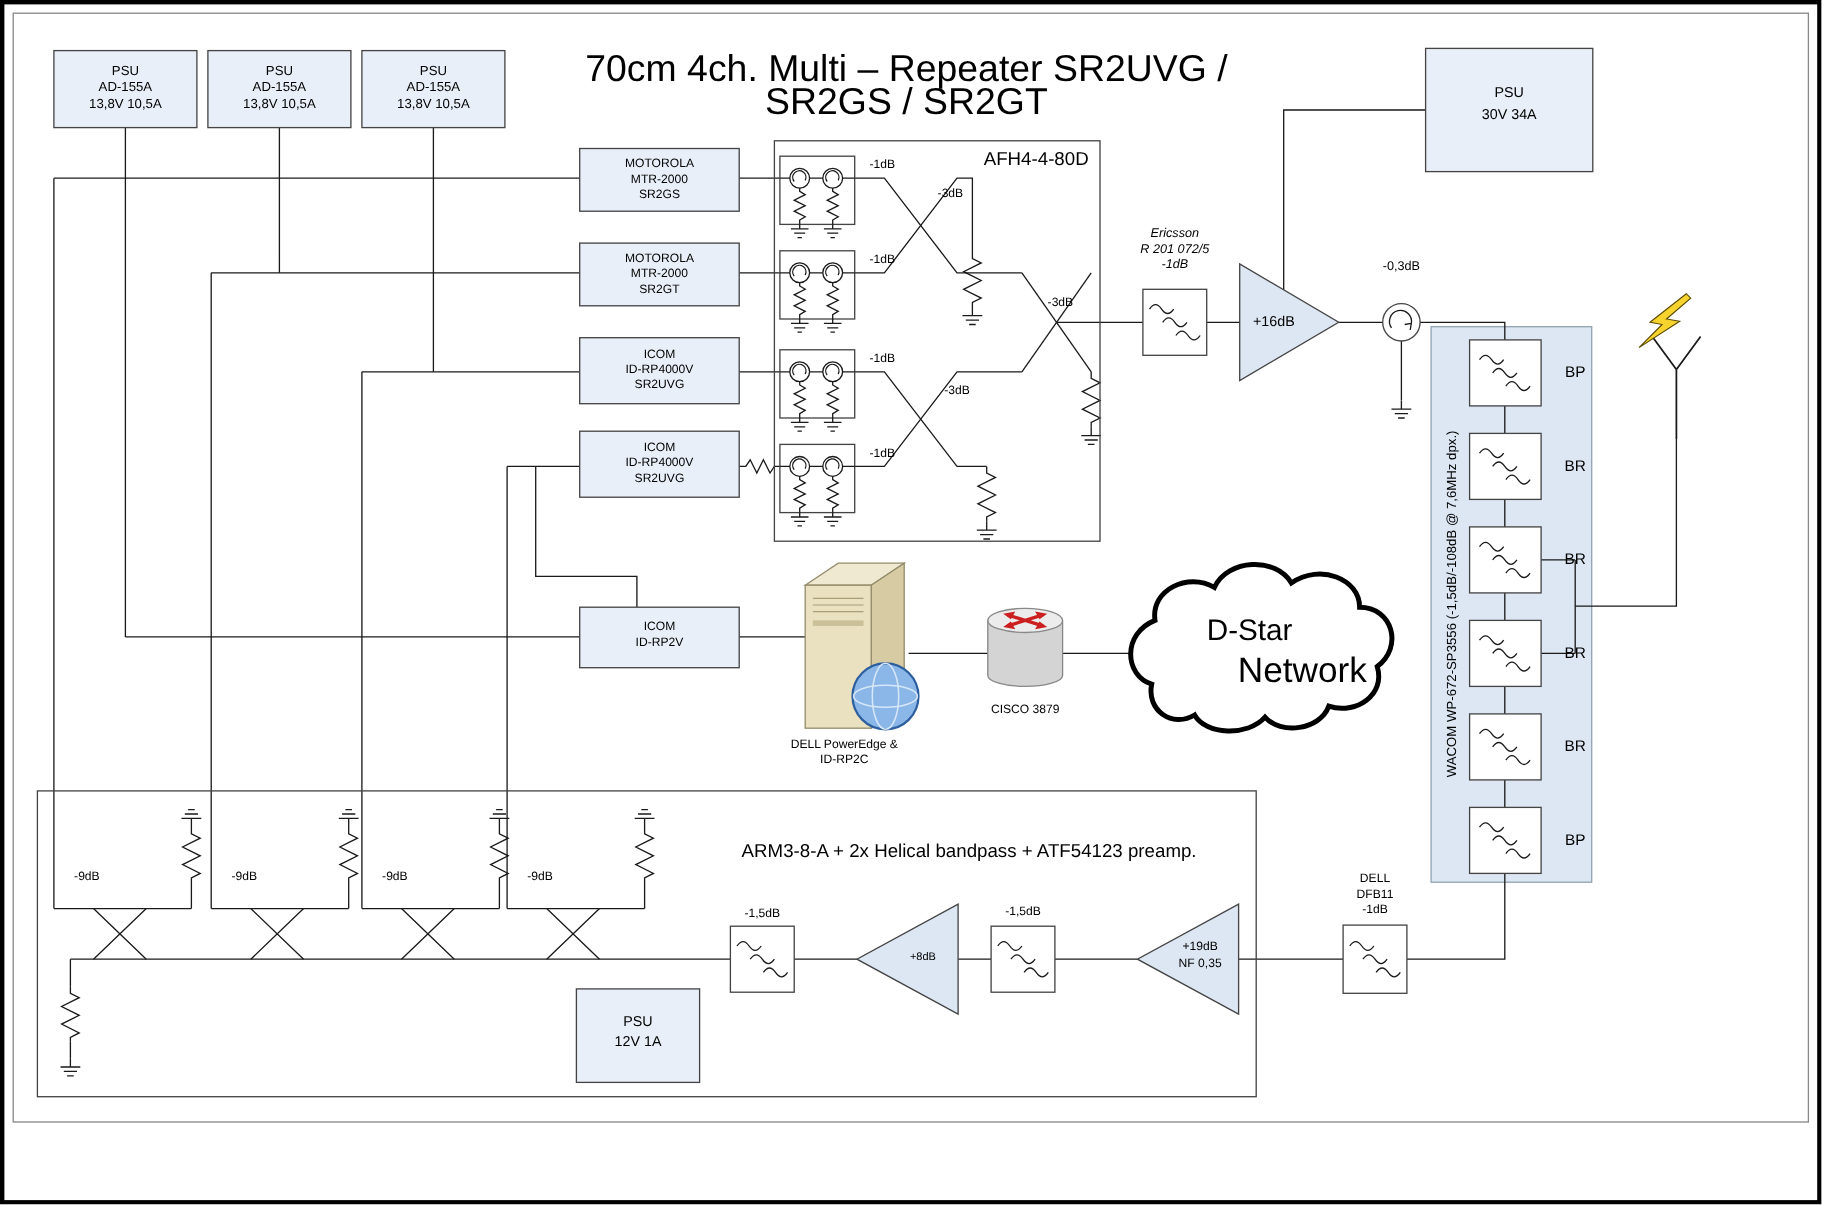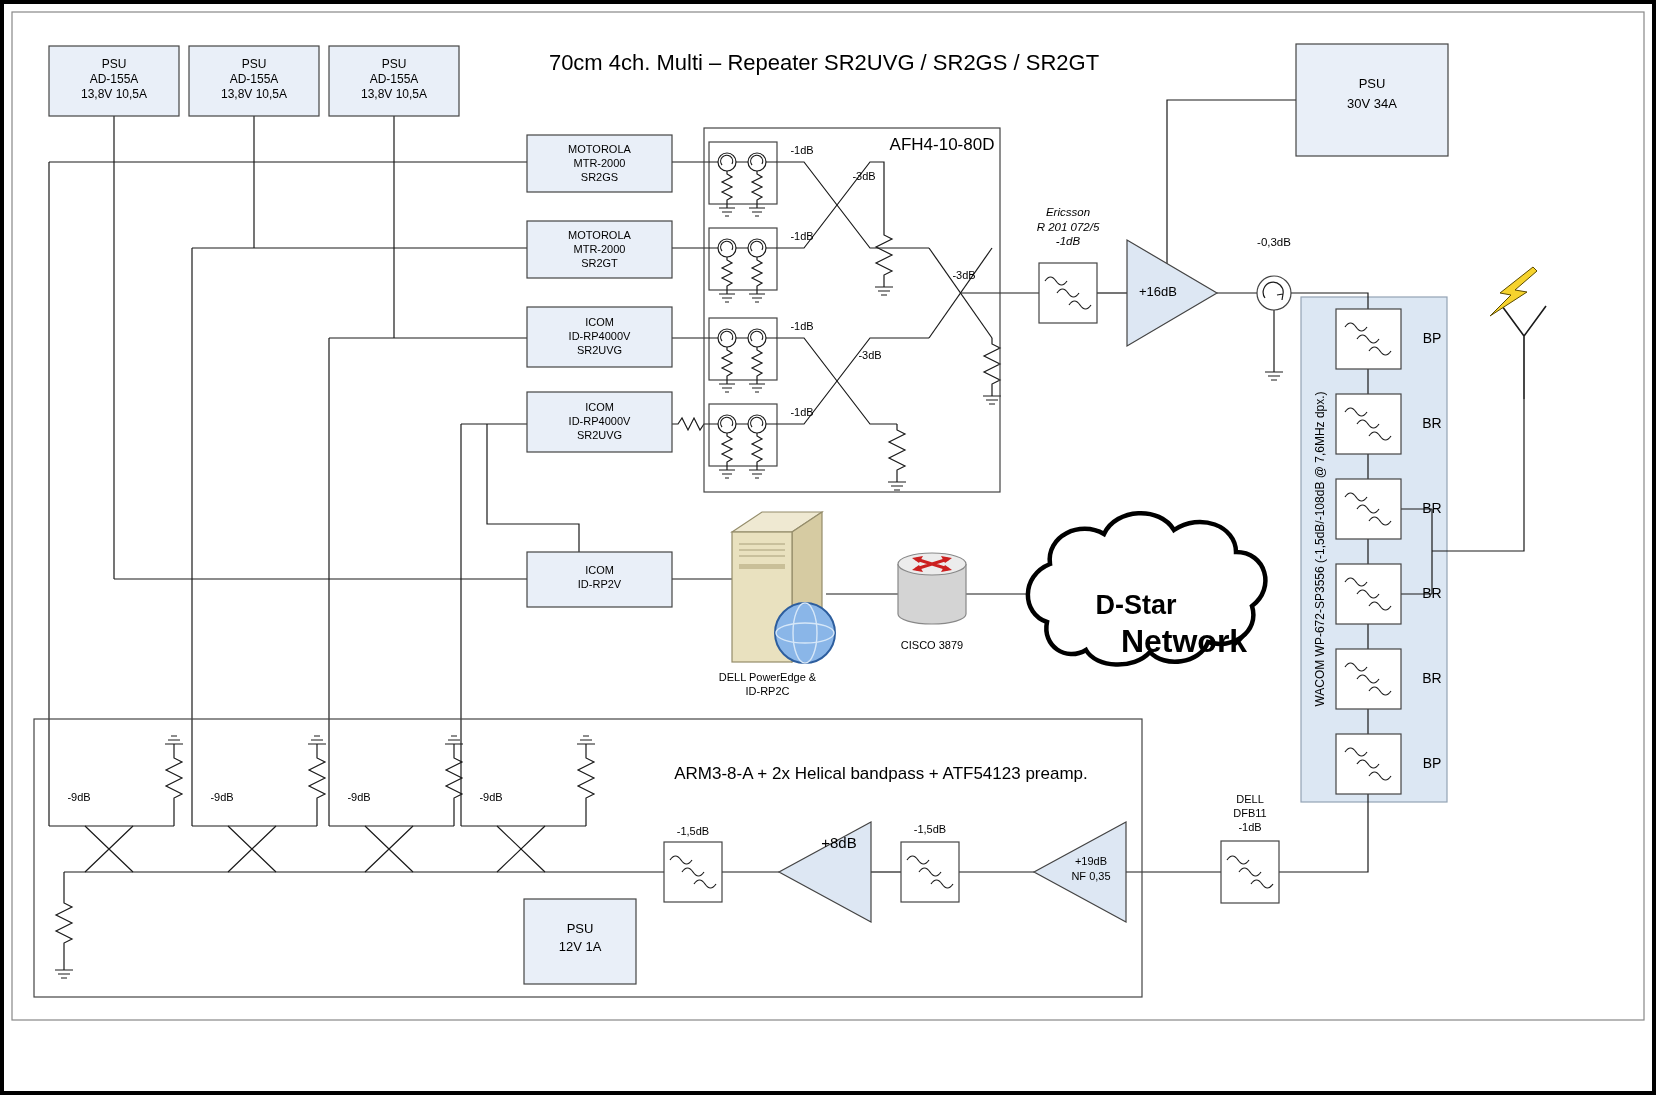--- a/index.html
+++ b/index.html
@@ -3,23 +3,23 @@
 <meta charset="utf-8">
 <style>
   * { margin:0; padding:0; box-sizing:border-box; }
   html,body { background:#fff; }
   body { font-family:"Liberation Sans", sans-serif; color:#000; }
   #stage { position:relative; width:1656px; height:1095px; background:#fff;
            border:4px solid #000; overflow:hidden; }
   #gfx { position:absolute; left:0; top:0; z-index:1; }
   .t { position:absolute; z-index:2; text-align:center; font-size:11px; line-height:14px; }
   .left { text-align:center; }
-  .big { font-size:22px; font-weight:400; line-height:30px; }
+  .big { font-size:34px; font-weight:400; line-height:30px; }
   .h17 { font-size:17px; line-height:20px; }
-  .bold { font-weight:bold;margin-top:32px; }
+  .bold { font-weight:normal; }
   .vlabel { position:absolute; z-index:2; white-space:nowrap; font-size:12px;
             transform:translate(-50%,-50%) rotate(-90deg); }
 </style>
 </head>
 <body>
 
 <div id="stage">
 
 <svg id="gfx" width="1656" height="1095" viewBox="0 0 1656 1095" xmlns="http://www.w3.org/2000/svg">
   <defs>
@@ -290,21 +290,21 @@
 <div class="t" style="left:523px; top:396px; width:145px;">
   <div>ICOM</div>
   <div>ID-RP4000V</div>
   <div>SR2UVG</div>
 </div>
 <div class="t" style="left:523px; top:559px; width:145px;">
   <div>ICOM</div>
   <div>ID-RP2V</div>
 </div>
 
-<div class="t h17" style="left:868px; top:131px; width:140px;">AFH4-10-80D</div>
+<div class="t h17" style="left:868px; top:131px; width:140px;">AFH4-4-80D</div>
 
 <div class="t" style="left:773px; top:139px; width:50px;">-1dB</div>
 <div class="t" style="left:773px; top:225px; width:50px;">-1dB</div>
 <div class="t" style="left:773px; top:315px; width:50px;">-1dB</div>
 <div class="t" style="left:773px; top:401px; width:50px;">-1dB</div>
 
 <div class="t" style="left:830px; top:165px; width:60px;">-3dB</div>
 <div class="t" style="left:836px; top:344px; width:60px;">-3dB</div>
 <div class="t" style="left:930px; top:264px; width:60px;">-3dB</div>
 
@@ -325,21 +325,21 @@
 <div class="t left" style="left:1406px; top:752px; width:44px; font-size:14px;">BP</div>
 
 <div class="t h17" style="left:577px; top:760px; width:600px;">ARM3-8-A + 2x Helical bandpass + ATF54123 preamp.</div>
 
 <div class="t" style="left:53px;  top:786px; width:44px;">-9dB</div>
 <div class="t" style="left:196px; top:786px; width:44px;">-9dB</div>
 <div class="t" style="left:333px; top:786px; width:44px;">-9dB</div>
 <div class="t" style="left:465px; top:786px; width:44px;">-9dB</div>
 
 <div class="t" style="left:659px; top:820px; width:60px;">-1,5dB</div>
-<div class="t" style="left:800px; top:832px; width:70px; font-size:15px;">+8dB</div>
+<div class="t" style="left:800px; top:860px; width:70px; font-size:10px;">+8dB</div>
 <div class="t" style="left:896px; top:818px; width:60px;">-1,5dB</div>
 <div class="t" style="left:1052px; top:850px; width:70px; line-height:15px;text-align:center;">
   <div>+19dB</div>
   <div>NF 0,35</div>
 </div>
 <div class="t" style="left:1206px; top:788px; width:80px;">
   <div>DELL</div>
   <div>DFB11</div>
   <div>-1dB</div>
 </div>

